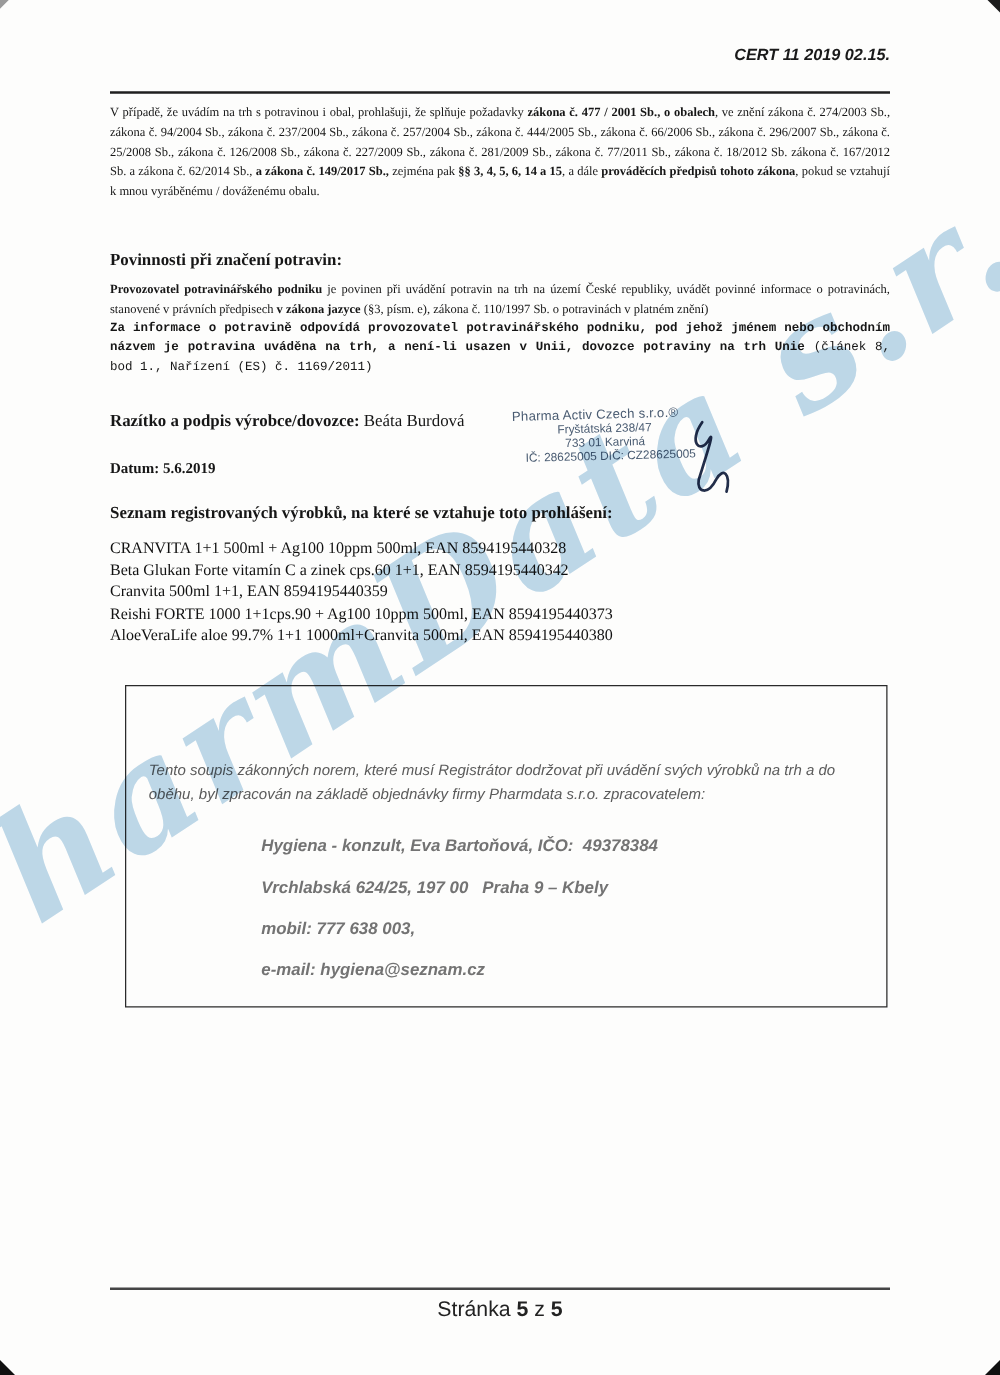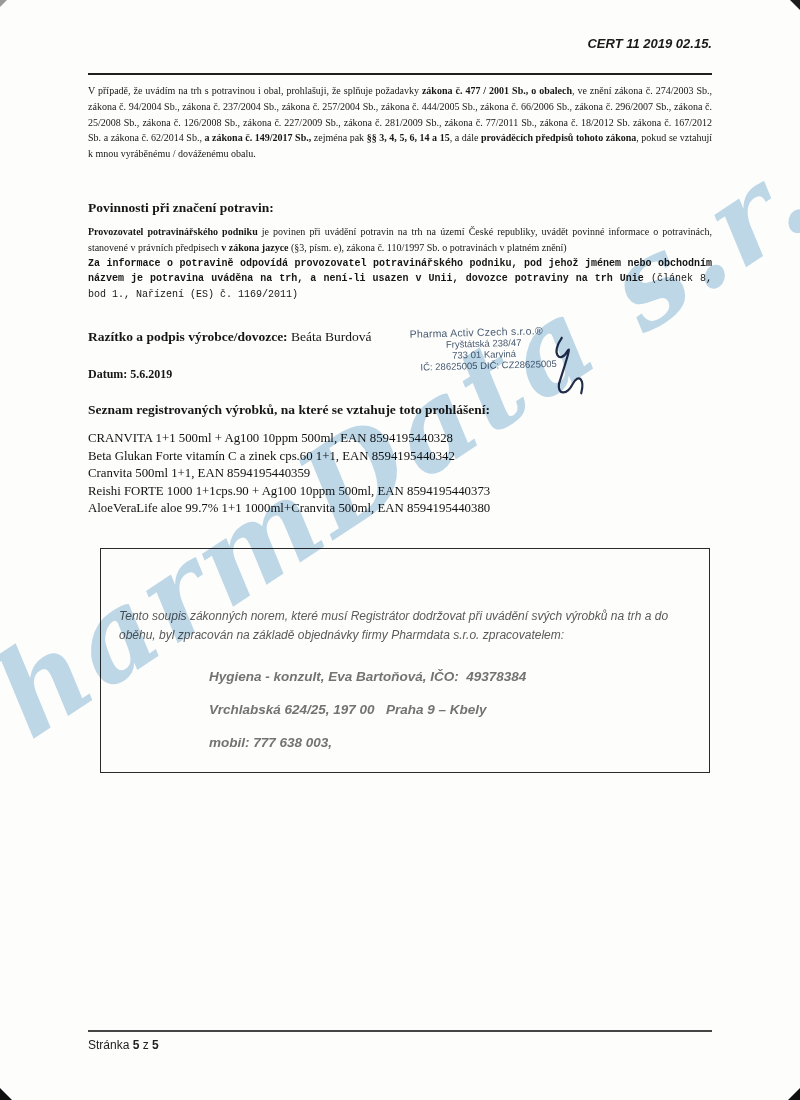--- a/index.html
+++ b/index.html
@@ -57,21 +57,21 @@
   }
   .notice-intro { color:#5a5a5a; font-size:12px; line-height:19px;margin-top:44px; }
   .notice-line {
     font-weight:bold; color:#737373; font-size:13.5px;
     margin:18px 0 0 90px; white-space:pre-wrap;
   }
   .notice-line.first { margin-top:24px; }
 
   .footer { position:absolute; left:88px; right:88px; top:1030px; font-family:"Liberation Sans", sans-serif; }
   .footer-rule { height:1.5px; background:#454545; }
-  .footer-text { text-align:left; margin-top:6px; font-size:12px; color:#222; white-space:pre-wrap; }
+  .footer-text { text-align:center; margin-top:6px; font-size:17px; color:#222; white-space:pre-wrap; }
   .footer-text b { font-weight:bold; }
 
   .watermark {
     position:absolute; left:-70px; top:688px;
     transform:rotate(-33.5deg); transform-origin:0 50%;
     font-family:"DejaVu Serif", serif; font-style:italic; font-weight:bold;
     font-size:118px; letter-spacing:4px;
     color:#7fb3d6; opacity:0.5; white-space:nowrap;
     pointer-events:none; z-index:3; mix-blend-mode:multiply;
   }
@@ -128,20 +128,21 @@
       <div>Cranvita 500ml 1+1, EAN 8594195440359</div>
       <div>Reishi FORTE 1000 1+1cps.90 + Ag100 10ppm 500ml, EAN 8594195440373</div>
       <div>AloeVeraLife aloe 99.7% 1+1 1000ml+Cranvita 500ml, EAN 8594195440380</div>
     </div>
 
     <div class="notice-box">
       <div class="notice-intro">Tento soupis zákonných norem, které musí Registrátor dodržovat při uvádění svých výrobků na trh a do oběhu, byl zpracován na základě objednávky firmy Pharmdata s.r.o. zpracovatelem:</div>
       <div class="notice-line first">Hygiena - konzult, Eva Bartoňová, IČO:  49378384</div>
       <div class="notice-line">Vrchlabská 624/25, 197 00   Praha 9 – Kbely</div>
       <div class="notice-line">mobil: 777 638 003,</div>
+      <div class="notice-line">e-mail: hygiena@seznam.cz</div>
     </div>
 
   </div>
 
   <div class="footer">
     <div class="footer-rule"></div>
     <div class="footer-text"><span>Stránka </span><b>5</b><span> z </span><b>5</b></div>
   </div>
 
   <div class="corner corner-tl"></div>

